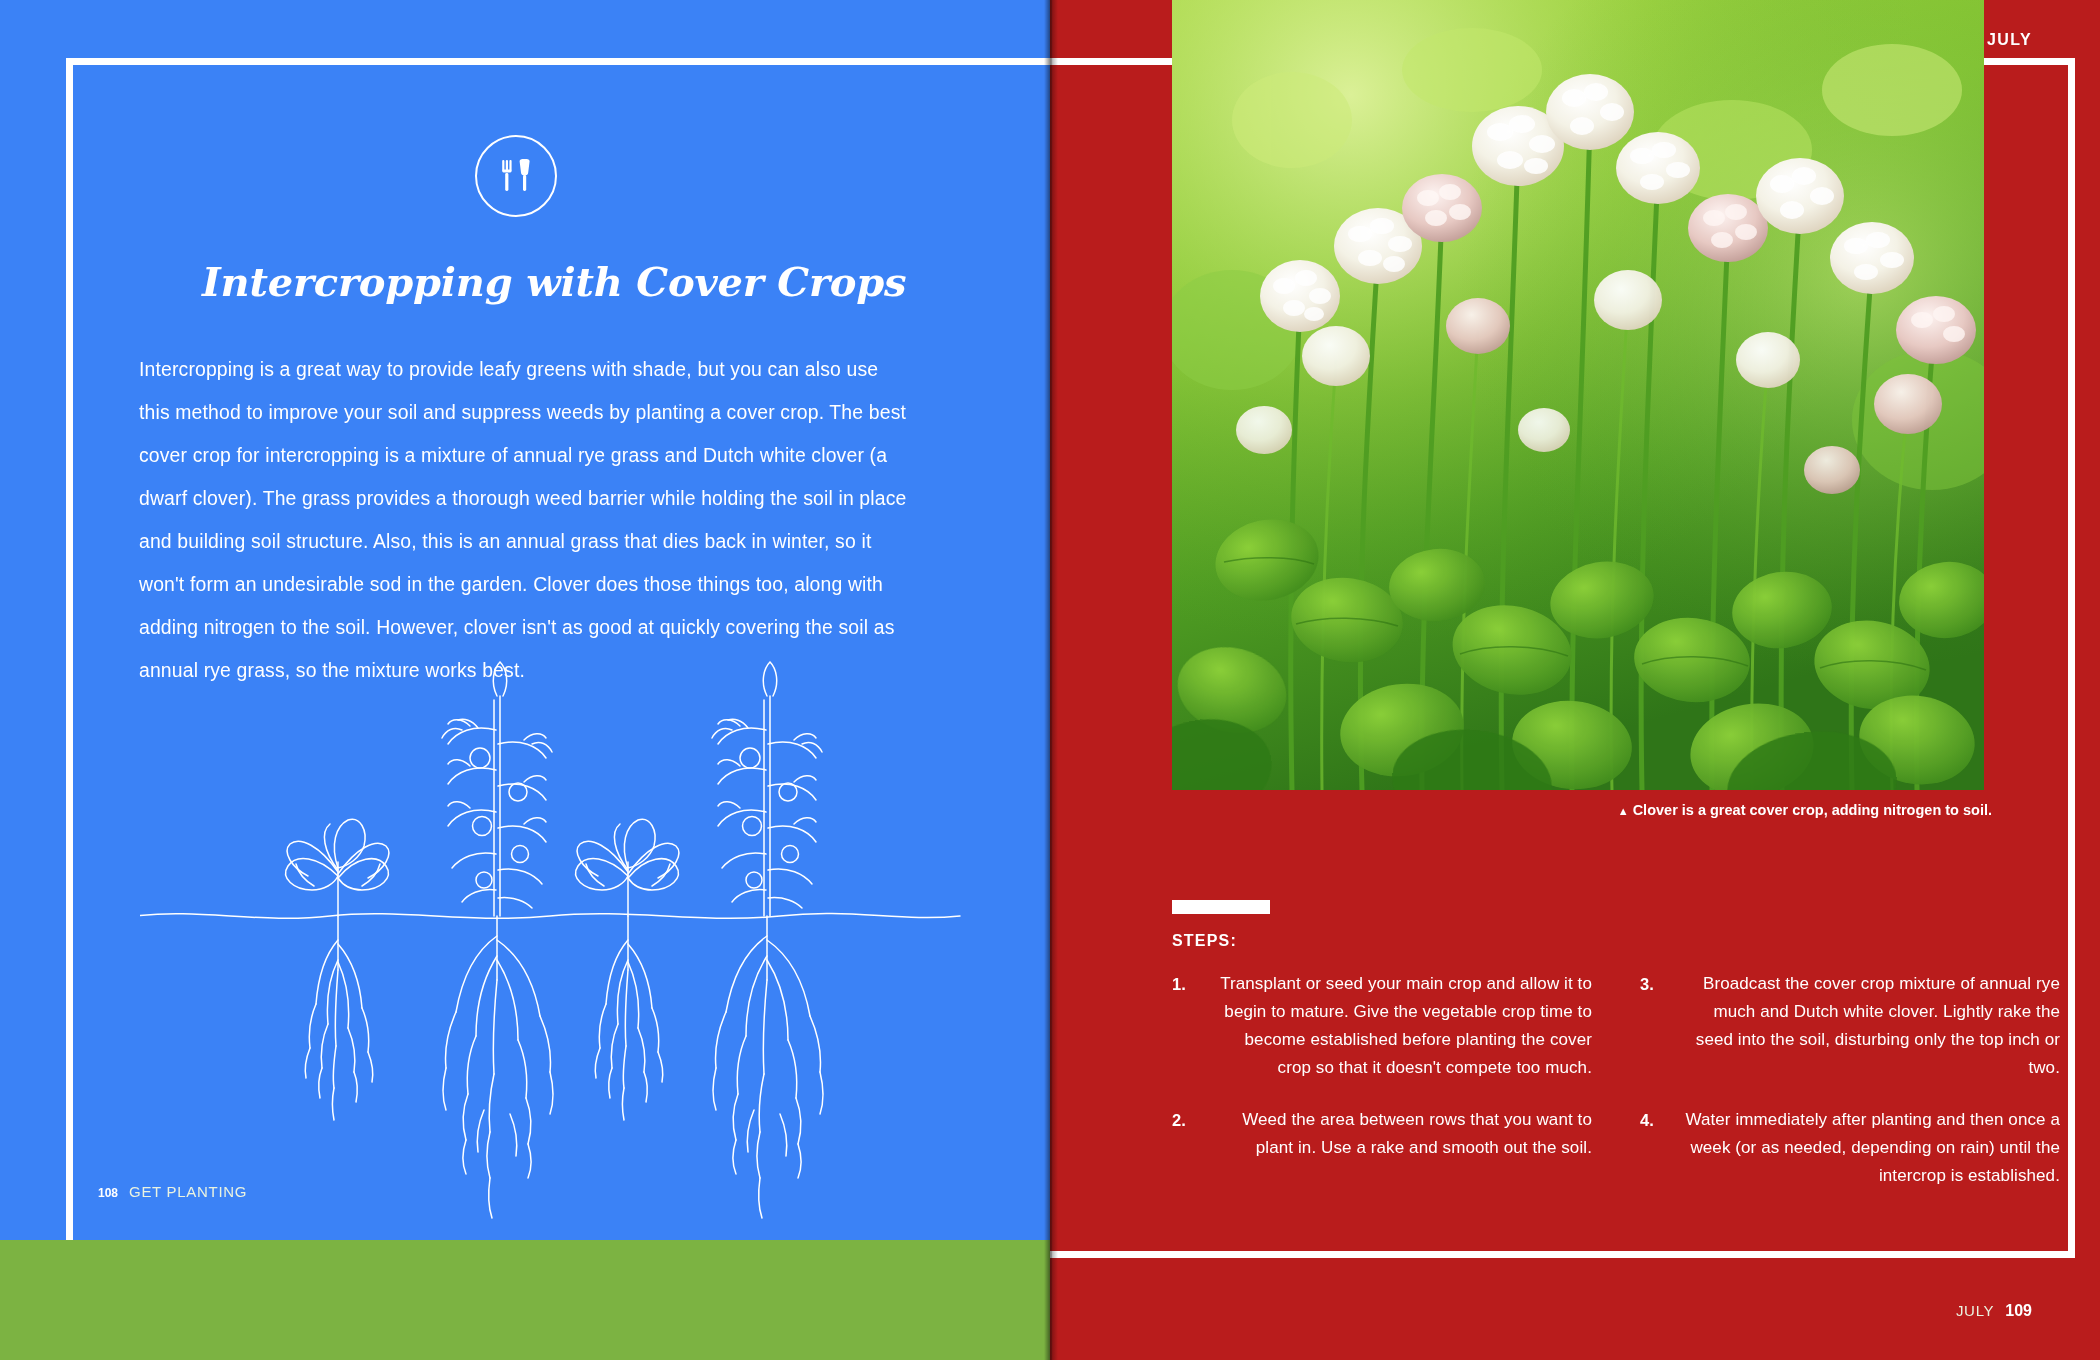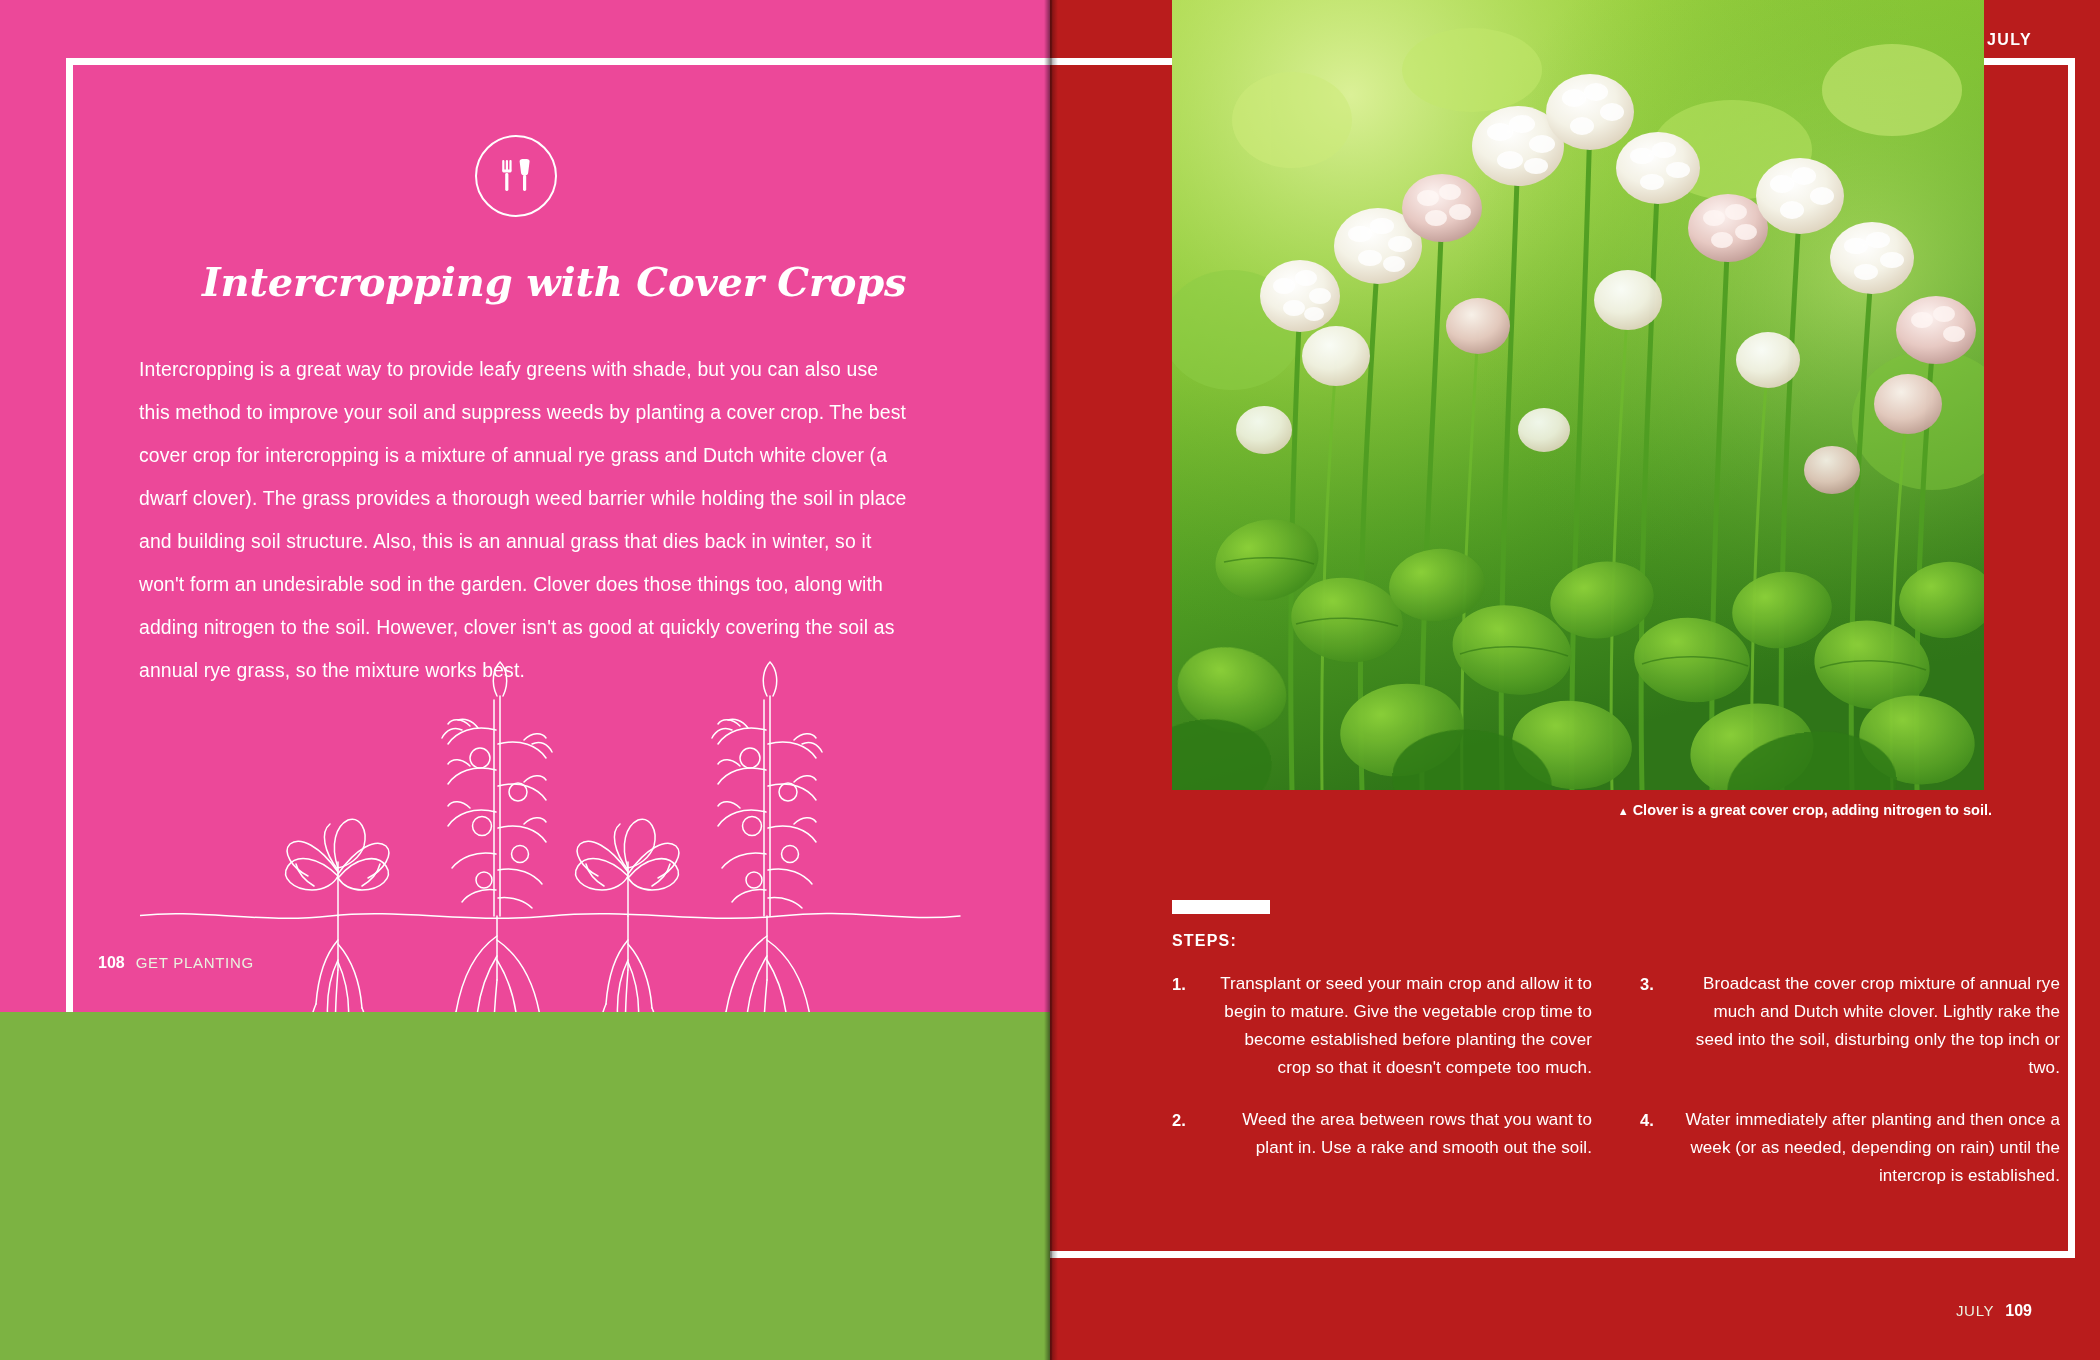--- a/index.html
+++ b/index.html
@@ -12,22 +12,22 @@
   .spread {
     position: relative;
     width: 2100px; height: 1360px;
     display: flex;
     background: #7cb342;
     overflow: hidden;
   }
   
   .page-left {
     position: relative;
-    width: 1050px; height: 1012px;
-    background: #ec4899;
+    width: 1050px; height: 1240px;
+    background: #3b82f6;
     overflow: hidden;
   }
   .page-right {
     position: relative;
     width: 1050px; height: 1360px;
     background: #b91c1c;
     overflow: hidden;
   }
   
   .gutter {
@@ -102,21 +102,21 @@
   }
   .illustration svg { display: block; width: 100%; height: 100%; }
 
   .folio-left {
     position: absolute;
     left: 98px; bottom: 40px;
     display: flex; align-items: baseline; gap: 11px;
     font-size: 15px;
     color: #ffffff;
   }
-  .folio-left .num { font-weight: bold; font-size: 16px; }
+  .folio-left .num { font-weight: bold; font-size: 12px; }
   .folio-left .sect { letter-spacing: 0.7px; color: #eaf3e0; }
 
   
   .july-head {
     position: absolute;
     right: 68px; top: 31px;
     font-size: 16px;
     font-weight: bold;
     letter-spacing: 1.4px;
     color: #ffffff;

